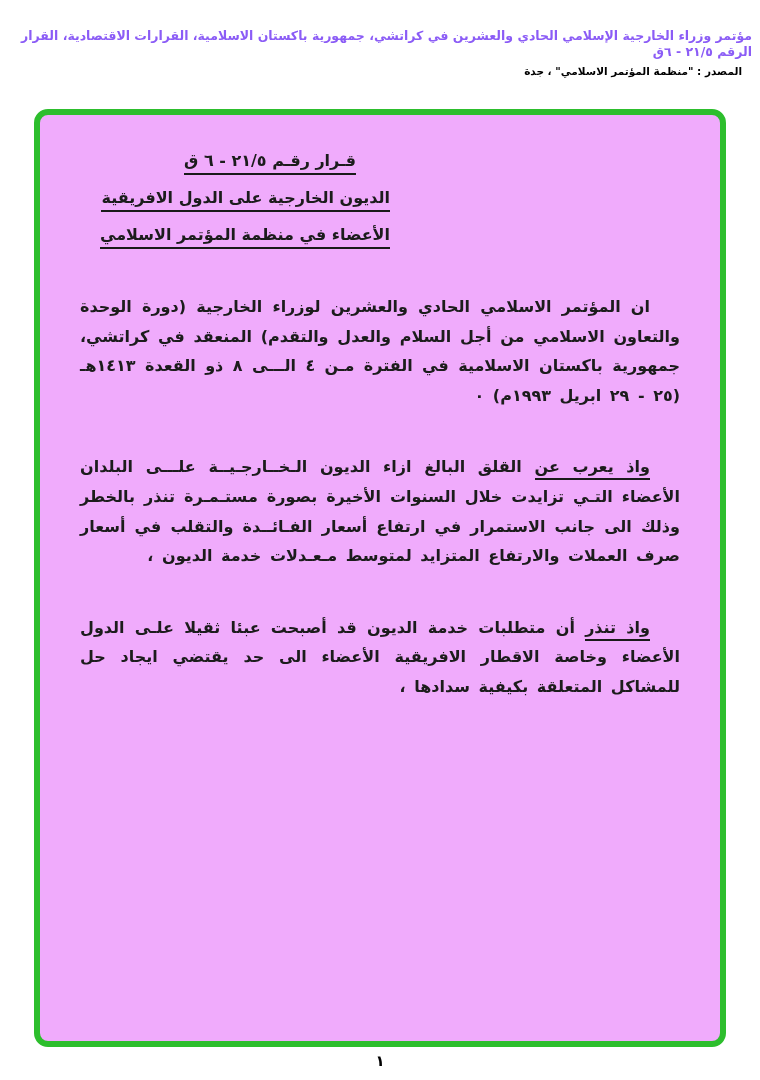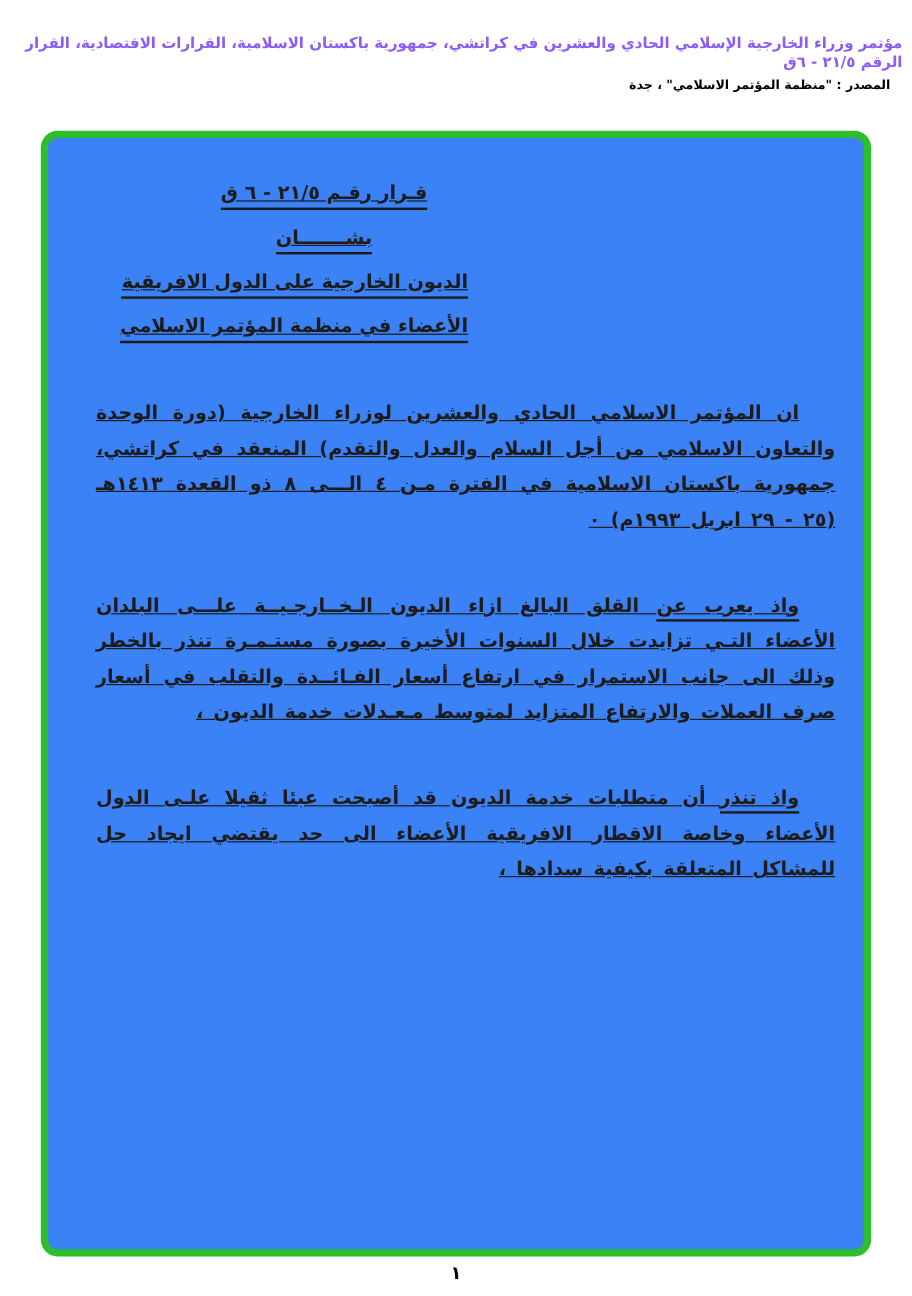--- a/index.html
+++ b/index.html
@@ -38,23 +38,22 @@
     padding: 4px 10px 0 0;
     color: #000;
   }
 
   
   .scan-frame {
     margin: 32px 34px 0 34px;
     height: 938px;
     border: 6px solid var(--green-border);
     border-radius: 14px;
-    background: #3b82f6;
+    background: #f0abfc;
     overflow: hidden;
-    text-decoration: underline;
   }
   .scan-content {
     direction: rtl;
     padding: 30px 24px 10px 40px;
     height: 100%;
   }
 
   
   .title-block {
     width: 240px;
@@ -74,21 +73,21 @@
   }
 
   
   .paragraphs {
     font-size: 16px;
     font-weight: bold;
     line-height: 1.85;
     word-spacing: 3px;
   }
   .para {
-    margin: 0 0 42px 0;
+    margin: 0 16px 42px 0;
     text-align: justify;
     text-indent: 30px;
   }
   .para .lead { 
     border-bottom: 2px solid #1a1a1a;
     padding-bottom: 2px;
   }
 
   
   .page-number {
@@ -113,23 +112,20 @@
   </header>
 
   <div class="scan-frame">
     <div class="scan-content">
 
       <div class="title-block">
         <div class="title-line">
           <span class="u">قـرار رقـم ٢١/٥ - ٦ ق</span>
         </div>
         <div class="title-line">
-          <span class="u">بشـــــــان</span>
-        </div>
-        <div class="title-line">
           <span class="u">الديون الخارجية على الدول الافريقية</span>
         </div>
         <div class="title-line">
           <span class="u">الأعضاء في منظمة المؤتمر الاسلامي</span>
         </div>
       </div>
 
       <div class="paragraphs">
 
         <p class="para">

